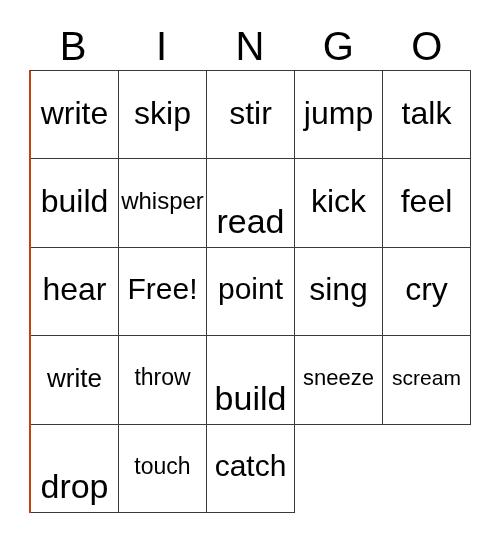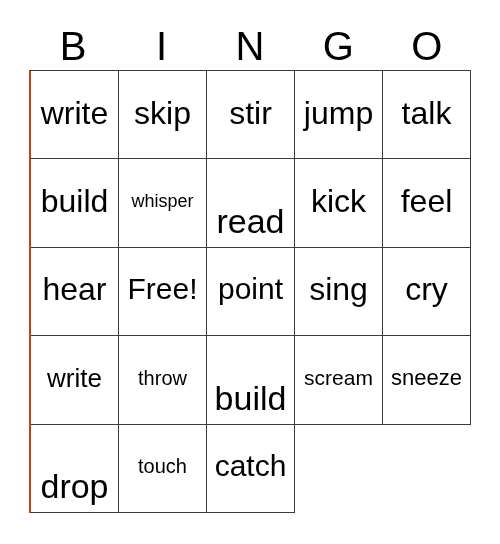--- a/index.html
+++ b/index.html
@@ -74,25 +74,25 @@
   .cell-text {
     display: block;
     white-space: nowrap;
     line-height: 1;
     color: #000000;
     position: relative;
     top: -2px;
   }
 
   
-  .fs-xs  { font-size: 18px; }
+  .fs-xs  { font-size: 24px; }
   .fs-s   { font-size: 21px; }
   .fs-sm  { font-size: 22px; }
   .fs-m   { font-size: 26px; }
-  .fs-ml  { font-size: 20px; }
+  .fs-ml  { font-size: 23px; }
   .fs-l   { font-size: 30px; }
   .fs-xl  { font-size: 32px; }
   .fs-xxl { font-size: 34px; margin-top: 40px; }
 </style>
 </head>
 <body>
 
 <div id="bingo-card">
 
   <div id="header-row">
@@ -156,25 +156,25 @@
     <div class="cell">
         <span class="cell-text fs-m">write</span>
       </div>
     <div class="cell">
         <span class="cell-text fs-ml">throw</span>
       </div>
     <div class="cell">
         <span class="cell-text fs-xxl">build</span>
       </div>
     <div class="cell">
-        <span class="cell-text fs-s">scream</span>
+        <span class="cell-text fs-sm">sneeze</span>
       </div>
 
     <div class="cell">
-        <span class="cell-text fs-sm">sneeze</span>
+        <span class="cell-text fs-s">scream</span>
       </div>
     <div class="cell">
         <span class="cell-text fs-xxl">drop</span>
       </div>
     <div class="cell">
         <span class="cell-text fs-ml">touch</span>
       </div>
     <div class="cell">
         <span class="cell-text fs-l">catch</span>
       </div>

